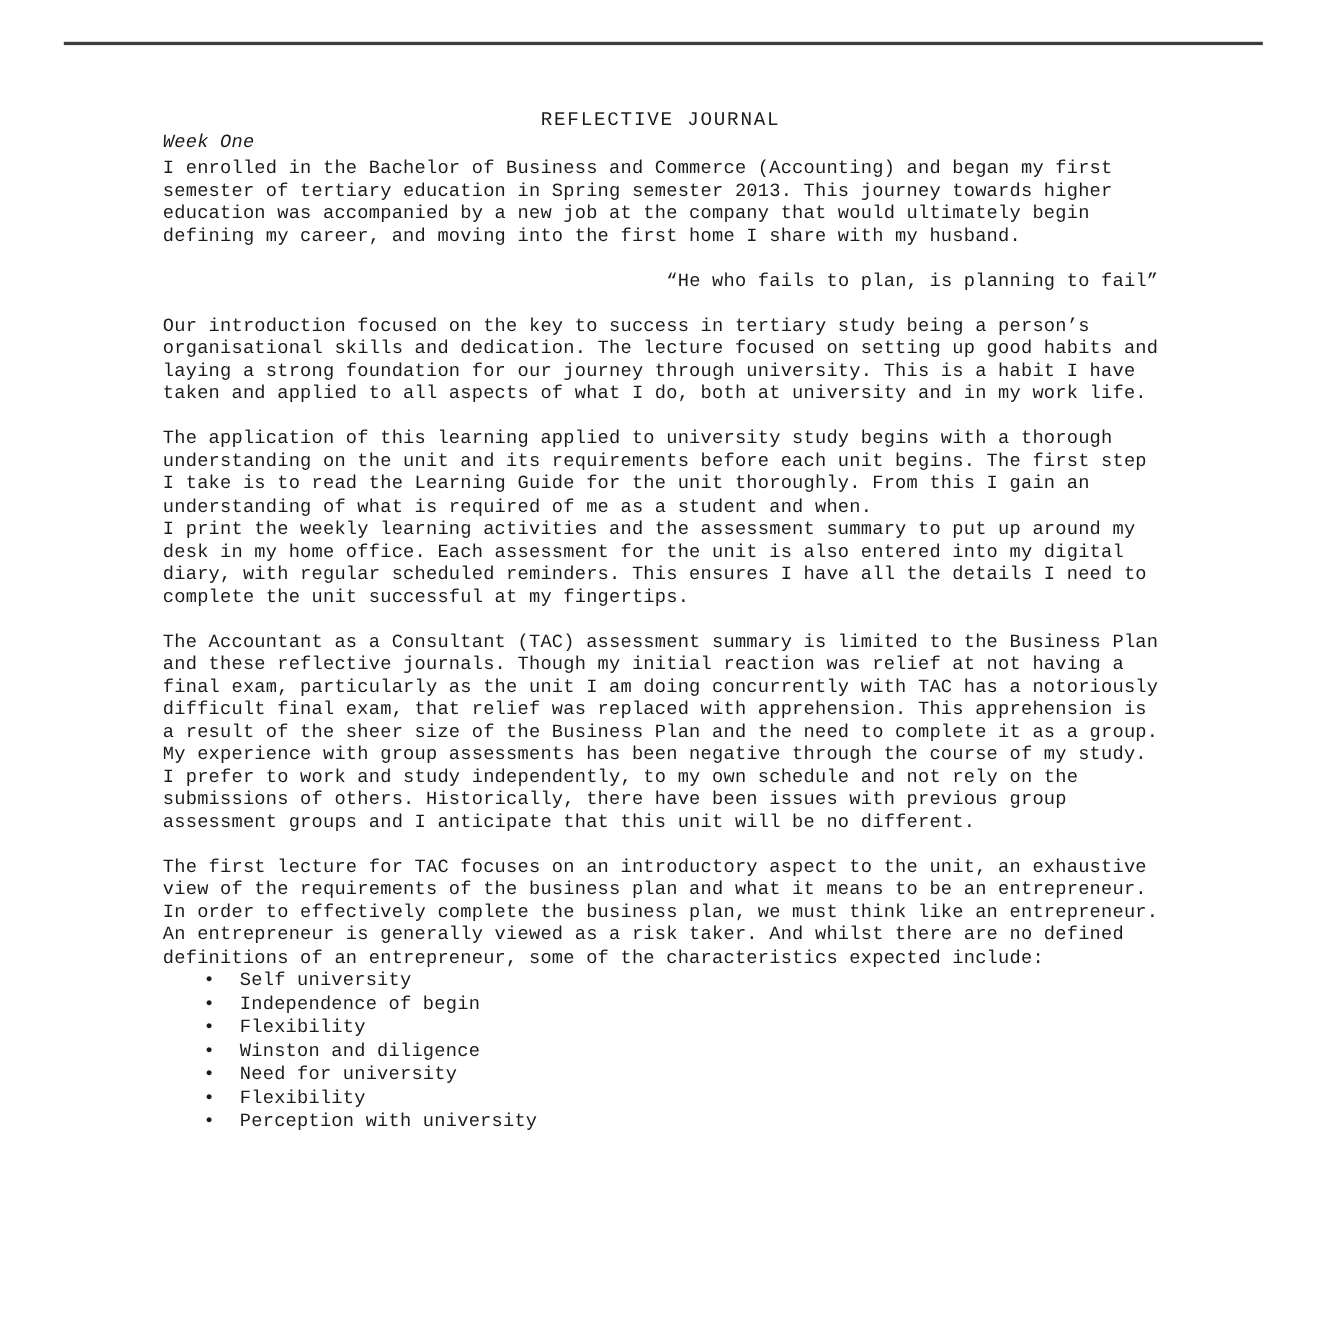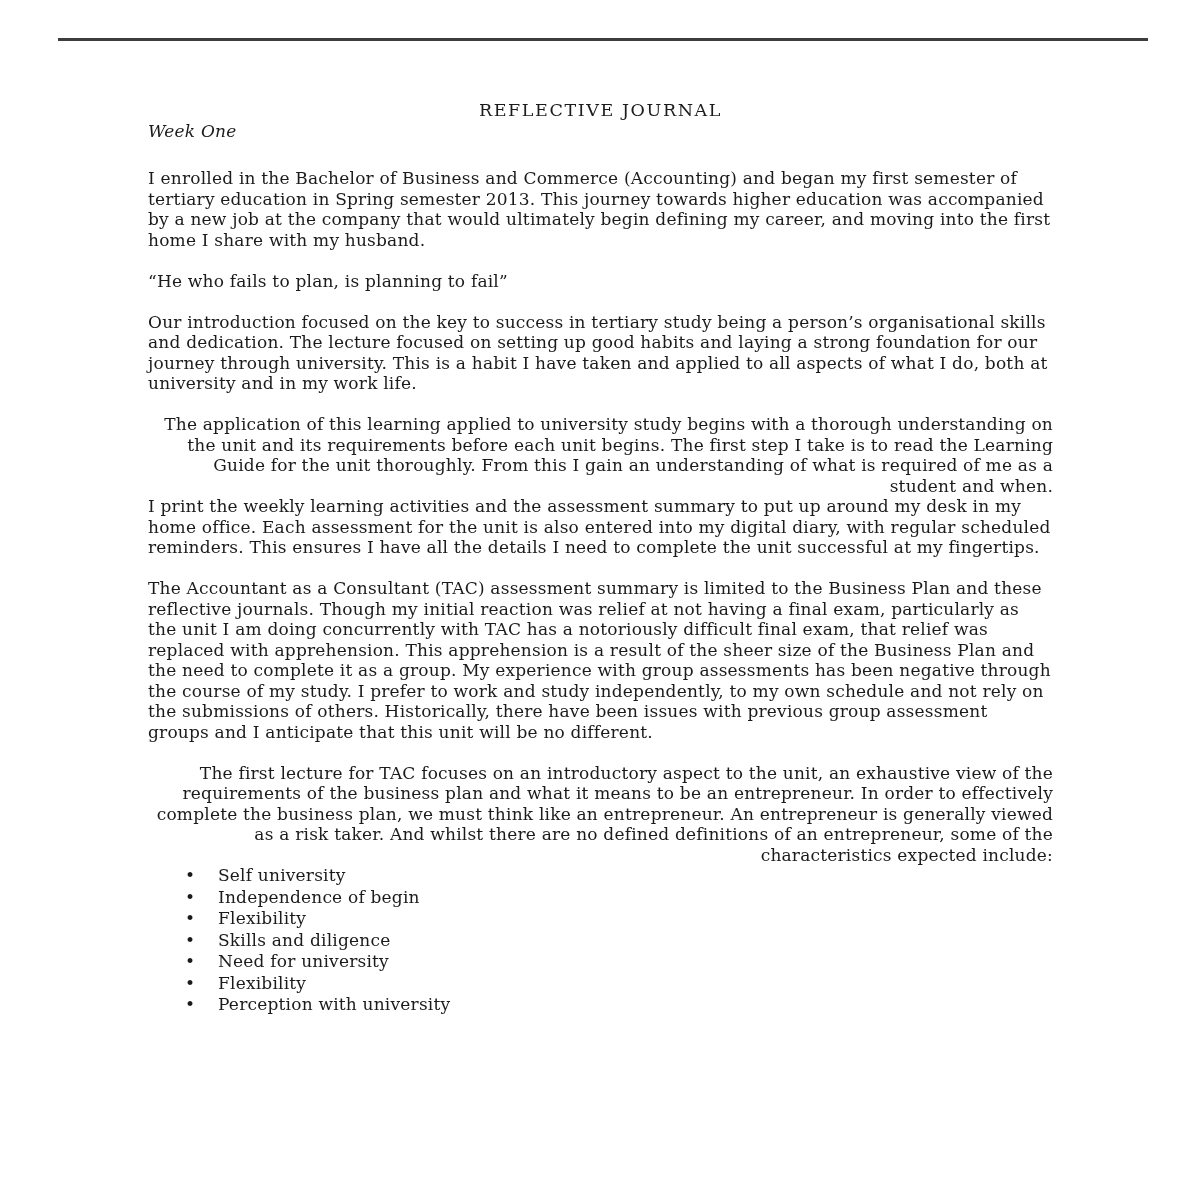--- a/index.html
+++ b/index.html
@@ -31,44 +31,44 @@
     margin: 0;
   }
   .content {
     position: absolute;
     top: 100px;
     left: 148px;
     width: 905px;
     font-size: 17px;
     line-height: 20.5px;
     letter-spacing: 0.2px;
+    font-family: Liberation Mono, monospace;
   }
   .title {
     font-size: 17.5px;
     font-weight: normal;
     letter-spacing: 1.6px;
     text-align: center;
     margin: 0;
     line-height: 20.5px;
   }
   .subtitle {
     font-style: italic;
-    margin: 0 0 27px 0;
+    margin: 0 0 3px 0;
   }
   .para {
     margin: 0 0 20.5px 0;
     text-align: left;
   }
   .para.joined {
     margin-bottom: 0;
-    text-align: right;
   }
   .quote {
     margin: 0 0 20.5px 0;
-    text-align: left;
+    text-align: right;
   }
   .bullet-list {
     margin: 0;
     padding: 0 0 0 37px;
     list-style: none;
   }
   .bullet-list li {
     position: relative;
     padding-left: 33px;
     margin: 0 0 1px 0;
@@ -99,19 +99,19 @@
     <p class="para">I print the weekly learning activities and the assessment summary to put up around my desk in my home office. Each assessment for the unit is also entered into my digital diary, with regular scheduled reminders. This ensures I have all the details I need to complete the unit successful at my fingertips.</p>
 
     <p class="para">The Accountant as a Consultant (TAC) assessment summary is limited to the Business Plan and these reflective journals. Though my initial reaction was relief at not having a final exam, particularly as the unit I am doing concurrently with TAC has a notoriously difficult final exam, that relief was replaced with apprehension. This apprehension is a result of the sheer size of the Business Plan and the need to complete it as a group. My experience with group assessments has been negative through the course of my study. I prefer to work and study independently, to my own schedule and not rely on the submissions of others. Historically, there have been issues with previous group assessment groups and I anticipate that this unit will be no different.</p>
 
     <p class="para joined">The first lecture for TAC focuses on an introductory aspect to the unit, an exhaustive view of the requirements of the business plan and what it means to be an entrepreneur. In order to effectively complete the business plan, we must think like an entrepreneur. An entrepreneur is generally viewed as a risk taker. And whilst there are no defined definitions of an entrepreneur, some of the characteristics expected include:</p>
 
     <ul class="bullet-list">
       <li><span class="bullet-dot">•</span><span>Self university</span></li>
       <li><span class="bullet-dot">•</span><span>Independence of begin</span></li>
       <li><span class="bullet-dot">•</span><span>Flexibility</span></li>
-      <li><span class="bullet-dot">•</span><span>Skills and diligence</span></li>
+      <li><span class="bullet-dot">•</span><span>Winston and diligence</span></li>
       <li><span class="bullet-dot">•</span><span>Need for university</span></li>
       <li><span class="bullet-dot">•</span><span>Flexibility</span></li>
       <li><span class="bullet-dot">•</span><span>Perception with university</span></li>
     </ul>
   </div>
 </div>
 
 </body></html>

